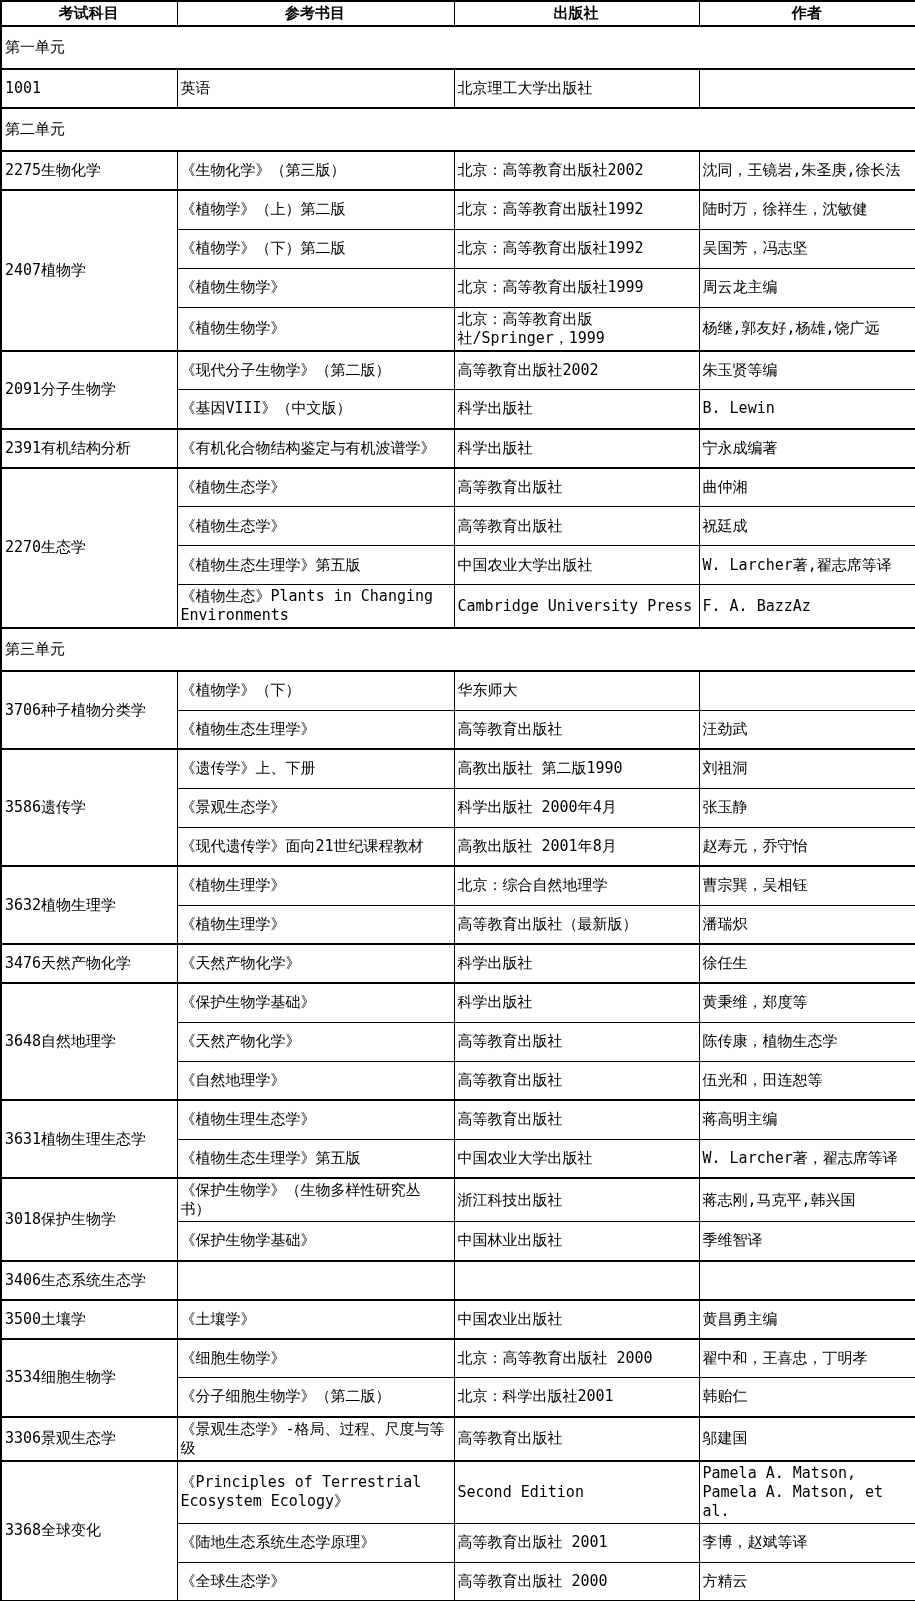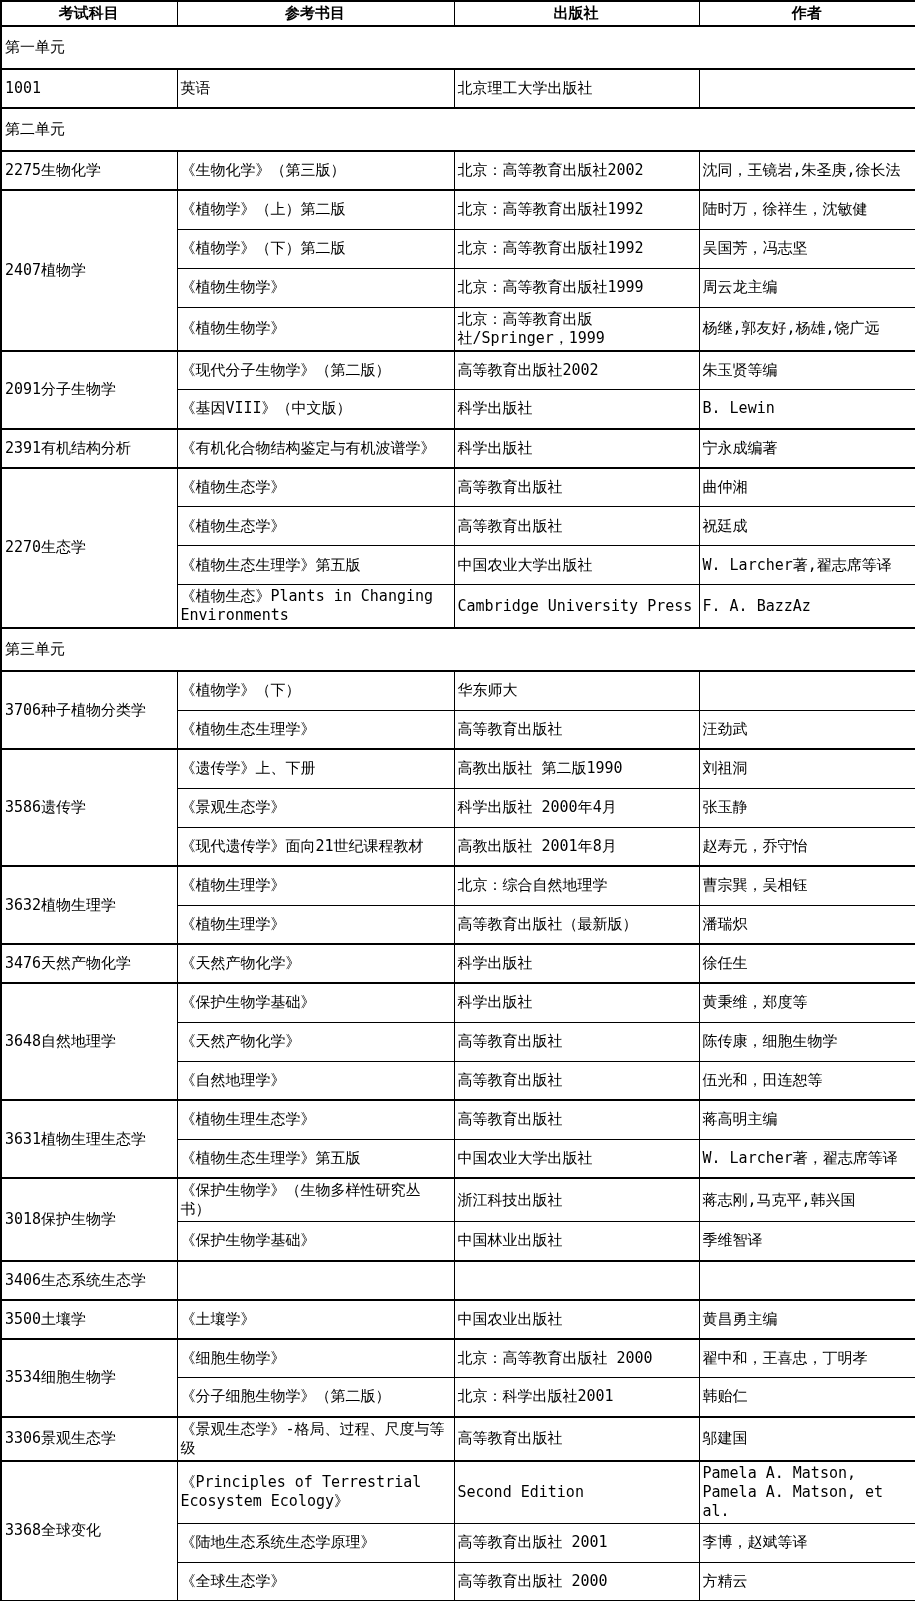--- a/index.html
+++ b/index.html
@@ -193,21 +193,21 @@
         </tr>
         <tr class="row-book gs">
           <td class="subject-cell" rowspan="3">3648自然地理学</td>
           <td>《保护生物学基础》</td>
           <td>科学出版社</td>
           <td>黄秉维，郑度等</td>
         </tr>
         <tr class="row-book">
           <td>《天然产物化学》</td>
           <td>高等教育出版社</td>
-          <td>陈传康，细胞生物学</td>
+          <td>陈传康，植物生态学</td>
         </tr>
         <tr class="row-book">
           <td>《自然地理学》</td>
           <td>高等教育出版社</td>
           <td>伍光和，田连恕等</td>
         </tr>
         <tr class="row-book gs">
           <td class="subject-cell" rowspan="2">3631植物生理生态学</td>
           <td>《植物生理生态学》</td>
           <td>高等教育出版社</td>

